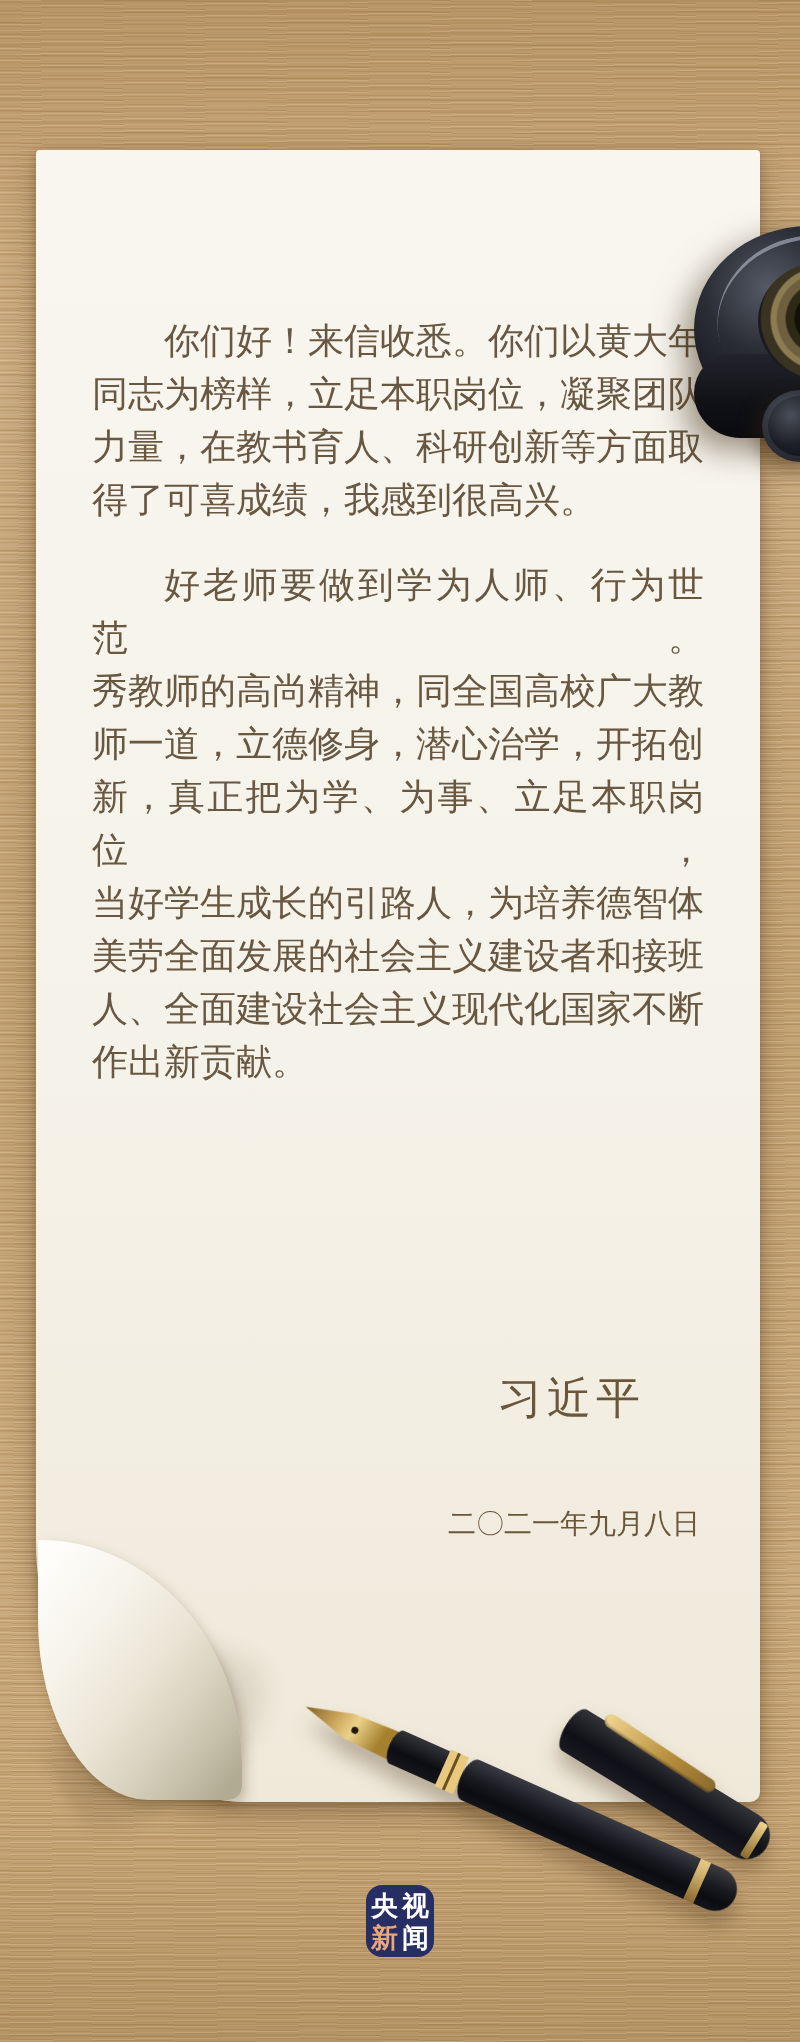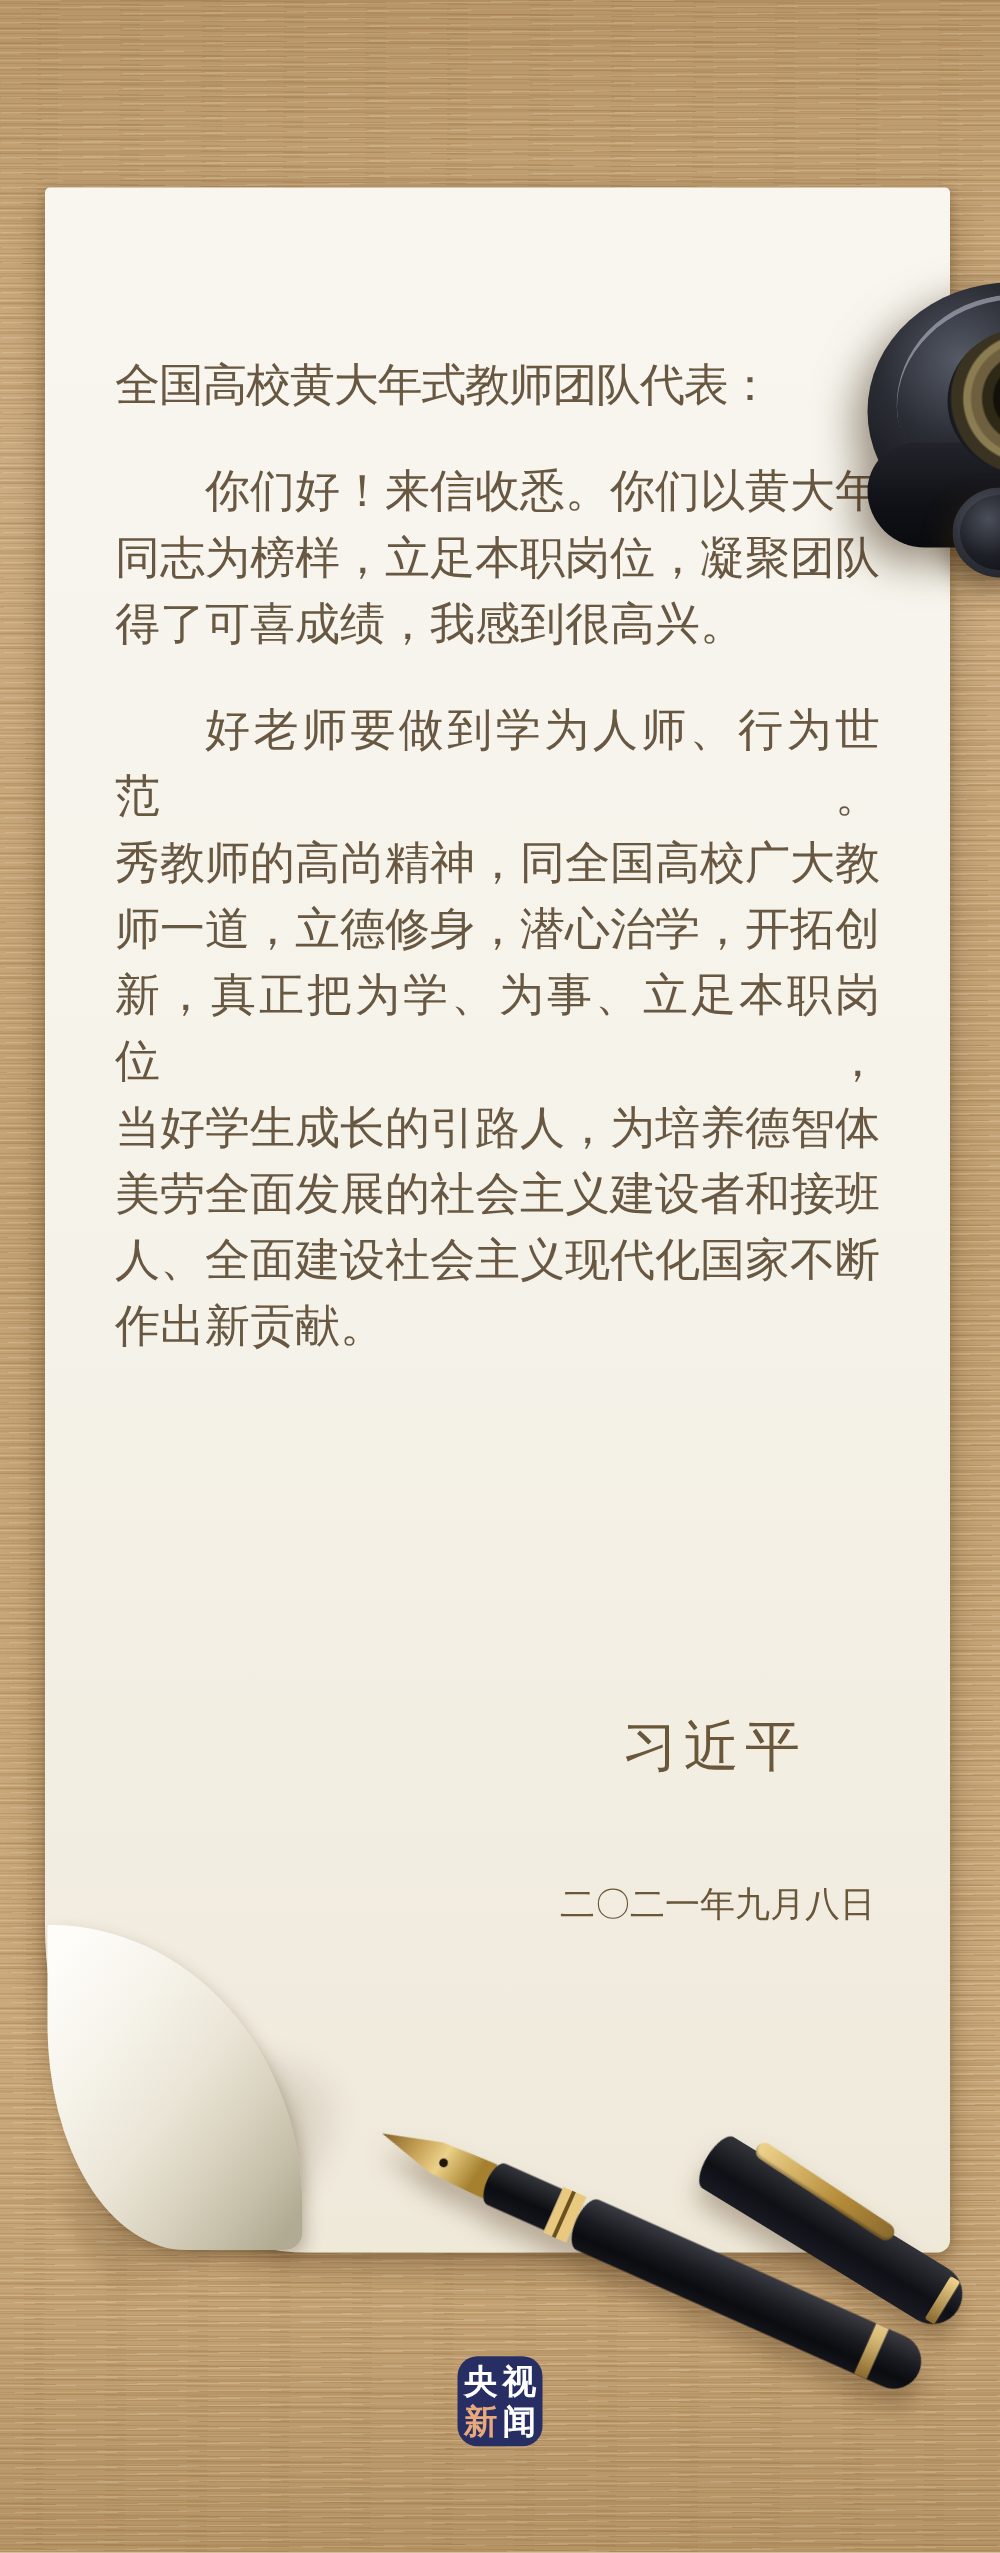--- a/index.html
+++ b/index.html
@@ -175,25 +175,25 @@
 </style>
 </head>
 <body>
 
 <div class="stage">
 
   <div class="wood"></div>
 
   <div class="paper">
     <div class="letter-text">
-      <div class="salutation">全国高校黄大年式教师团队代表：</div>
 
       <div class="para">
         <div class="ln indent">你们好！来信收悉。你们以黄大年</div>
         <div class="ln">同志为榜样，立足本职岗位，凝聚团队</div>
+        <div class="ln">力量，在教书育人、科研创新等方面取</div>
         <div class="ln short">得了可喜成绩，我感到很高兴。</div>
       </div>
 
       <div class="para">
         <div class="ln indent">好老师要做到学为人师、行为世范。</div>
         <div class="ln">秀教师的高尚精神，同全国高校广大教</div>
         <div class="ln">师一道，立德修身，潜心治学，开拓创</div>
         <div class="ln">新，真正把为学、为事、立足本职岗位，</div>
         <div class="ln">当好学生成长的引路人，为培养德智体</div>
         <div class="ln">美劳全面发展的社会主义建设者和接班</div>

